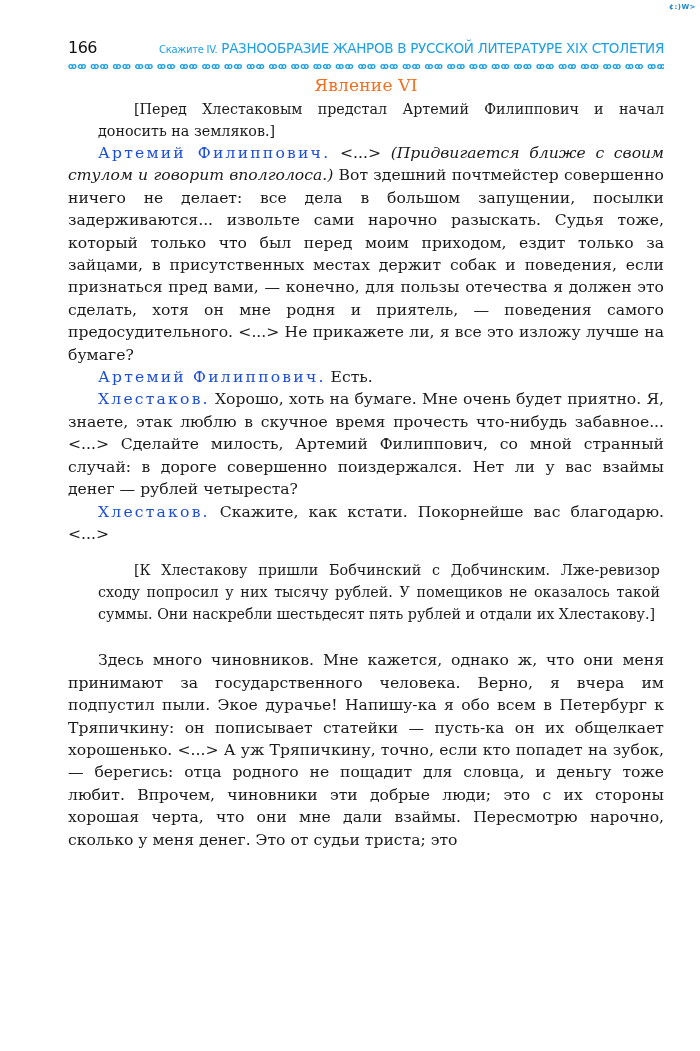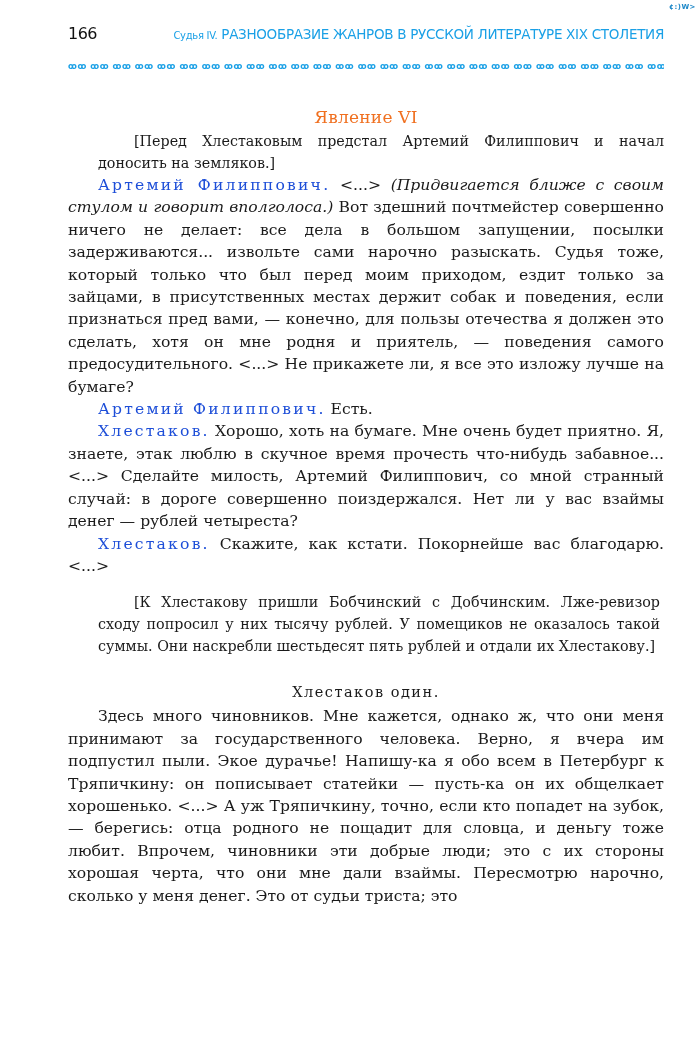--- a/index.html
+++ b/index.html
@@ -7,41 +7,41 @@
       width: 700px; height: 1051px; position: relative; overflow: hidden;
       font-family: "DejaVu Serif", "Liberation Serif", serif;
       color: #1a1a1a;
     }
     .corner-mark {
       position: absolute; top: 3px; right: 4px;
       font-family: "DejaVu Sans", sans-serif; font-size: 7px; font-weight: bold;
       color: #1e88c8; letter-spacing: 0.5px;
     }
     .running-head {
-      position: absolute; left: 68px; top: 24px; width: 596px; height: 26px; text-align: center;
+      position: absolute; left: 68px; top: 38px; width: 596px; height: 26px; text-align: center;
     }
     .page-num {
       position: absolute; left: 0; top: 0;
       font-family: "DejaVu Sans", sans-serif; font-size: 16px; color: #111;
       letter-spacing: -0.5px;
     }
     .section-title {
       position: absolute; right: 0; top: 2px;
       font-family: "DejaVu Sans", sans-serif; font-size: 13.5px; color: #1aa0e6;
       letter-spacing: -0.3px; white-space: nowrap;
     }
     .section-title .small { font-size: 10px; }
     .ornament {
       position: absolute; left: 68px; top: 62px; width: 596px; height: 10px;
       font-family: "DejaVu Sans", sans-serif; font-size: 8px; line-height: 10px;
       color: #1aa0e6; letter-spacing: 0.6px; white-space: nowrap; overflow: hidden;
       font-weight: bold;
     }
     .content {
-      position: absolute; left: 68px; top: 104px; width: 596px;
+      position: absolute; left: 68px; top: 72px; width: 596px;
       font-size: 15.6px; line-height: 22.4px;
     }
     .scene-heading {
       text-align: center; color: #f07020; font-size: 17px;
       height: 26px; line-height: 26px; letter-spacing: 0.2px;
     }
     .stage {
       text-align: justify; font-size: 14.3px; line-height: 22px;
       padding-left: 30px;
     }
@@ -51,21 +51,21 @@
     .it { font-style: italic; }
     .center-sub { text-align: center; letter-spacing: 1.5px; font-size: 14.5px; height: 24px; }
   </style>
 </head>
 <body>
 
 <div class="corner-mark">¢:)W&gt;</div>
 
 <div class="running-head">
   <span class="page-num">166</span>
-  <span class="section-title"><span class="small">Судья IV.</span> <span>РАЗНООБРАЗИЕ ЖАНРОВ В РУССКОЙ ЛИТЕРАТУРЕ XIX СТОЛЕТИЯ</span></span>
+  <span class="section-title"><span class="small">Скажите IV.</span> <span>РАЗНООБРАЗИЕ ЖАНРОВ В РУССКОЙ ЛИТЕРАТУРЕ XIX СТОЛЕТИЯ</span></span>
 </div>
 <div class="ornament">ꝏꝏ ꝏꝏ ꝏꝏ ꝏꝏ ꝏꝏ ꝏꝏ ꝏꝏ ꝏꝏ ꝏꝏ ꝏꝏ ꝏꝏ ꝏꝏ ꝏꝏ ꝏꝏ ꝏꝏ ꝏꝏ ꝏꝏ ꝏꝏ ꝏꝏ ꝏꝏ ꝏꝏ ꝏꝏ ꝏꝏ ꝏꝏ ꝏꝏ ꝏꝏ ꝏꝏ ꝏꝏ ꝏꝏ ꝏꝏ ꝏꝏ ꝏꝏ ꝏꝏ ꝏꝏ ꝏꝏ ꝏꝏ</div>
 
 <div class="content">
 
   <div class="scene-heading">Явление VI</div>
   <div class="stage">
       <span class="first" style="text-indent:36px;margin-left:-30px;padding-left:30px;">[Перед Хлестаковым предстал Артемий Филиппович и начал доносить на земляков.]</span>
     </div>
 
@@ -82,15 +82,14 @@
   <p class="p">
     <span class="speaker">Хлестаков.</span><span> Скажите, как кстати. Покорнейше вас благодарю. &lt;...&gt;</span>
   </p>
 
   <div style="height:14px"></div>
   <div class="stage" style="padding-left:30px;padding-right:4px;">
       <span style="display:block;text-indent:36px;">[К Хлестакову пришли Бобчинский с Добчинским. Лже-ревизор сходу попросил у них тысячу рублей. У помещиков не оказалось такой суммы. Они наскребли шестьдесят пять рублей и отдали их Хлестакову.]</span>
     </div>
 
   <div style="height:24px"></div>
-  <div class="center-sub">Хлестаков один.</div>
   <p class="p">Здесь много чиновников. Мне кажется, однако ж, что они меня принимают за государственного человека. Верно, я вчера им подпустил пыли. Экое дурачье! Напишу-ка я обо всем в Петербург к Тряпичкину: он пописывает статейки — пусть-ка он их общелкает хорошенько. &lt;...&gt; А уж Тряпичкину, точно, если кто попадет на зубок, — берегись: отца родного не пощадит для словца, и деньгу тоже любит. Впрочем, чиновники эти добрые люди; это с их стороны хорошая черта, что они мне дали взаймы. Пересмотрю нарочно, сколько у меня денег. Это от судьи триста; это</p>
 </div>
 
 </body></html>

